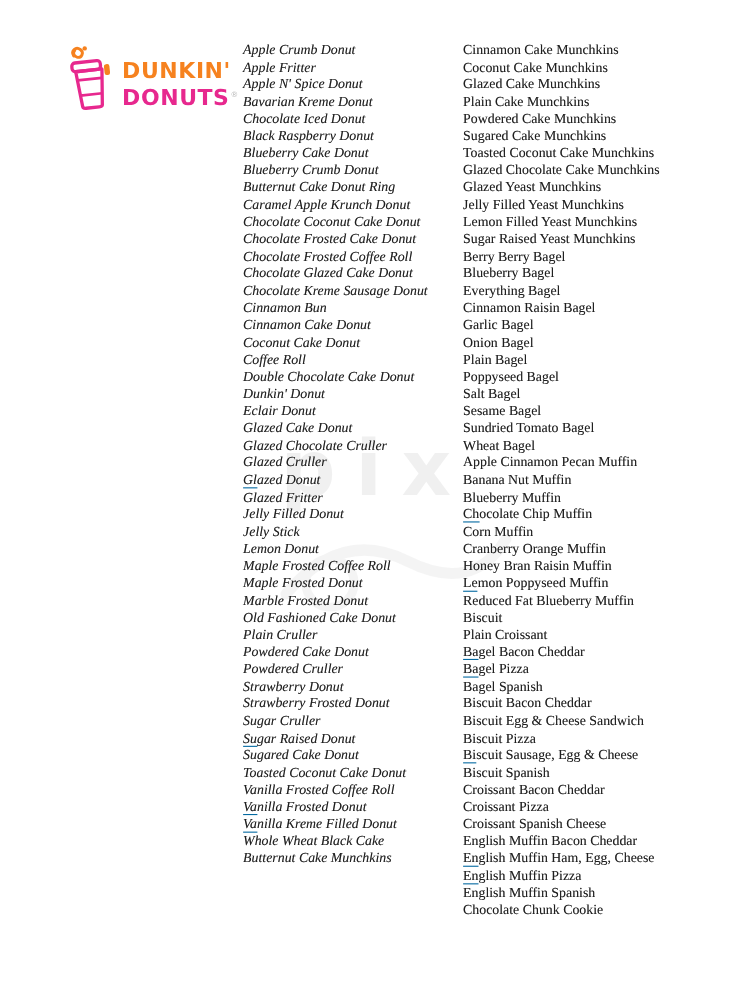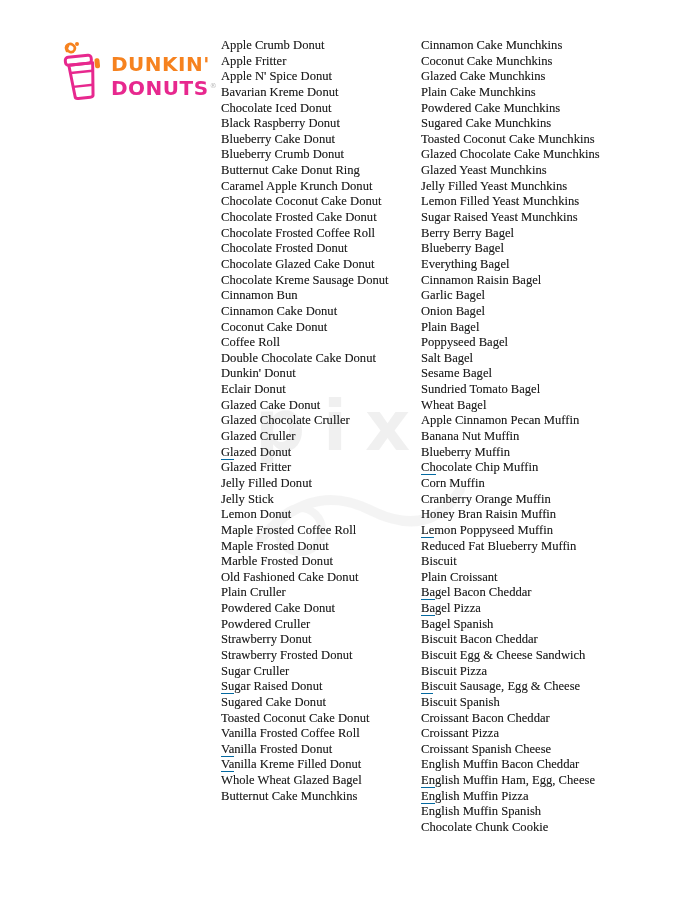--- a/index.html
+++ b/index.html
@@ -50,21 +50,21 @@
     pointer-events:none;
   }
   
   .menu-col{
     position:absolute;top:38px;
     font-size:12.6px;line-height:15.65px;
     color:#1f1f1f;
     text-shadow:0 0 0.5px rgba(40,40,40,0.45);
     white-space:nowrap;
   }
-  .menu-col-left{left:221px;width:195px;}
+  .menu-col-left{left:221px;width:195px;font-style:italic;}
   .menu-col-right{left:421px;width:230px;}
   .item{height:15.65px;}
   .u{border-bottom:1px solid #0369a1;}
 </style>
 </head>
 <body>
 
 <div class="page">
 
   <div class="logo">
@@ -101,21 +101,20 @@
       <div class="item">Bavarian Kreme Donut</div>
       <div class="item">Chocolate Iced Donut</div>
       <div class="item">Black Raspberry Donut</div>
       <div class="item">Blueberry Cake Donut</div>
       <div class="item">Blueberry Crumb Donut</div>
       <div class="item">Butternut Cake Donut Ring</div>
       <div class="item">Caramel Apple Krunch Donut</div>
       <div class="item">Chocolate Coconut Cake Donut</div>
       <div class="item">Chocolate Frosted Cake Donut</div>
       <div class="item">Chocolate Frosted Coffee Roll</div>
-      <div class="item">Chocolate Frosted Donut</div>
       <div class="item">Chocolate Glazed Cake Donut</div>
       <div class="item">Chocolate Kreme Sausage Donut</div>
       <div class="item">Cinnamon Bun</div>
       <div class="item">Cinnamon Cake Donut</div>
       <div class="item">Coconut Cake Donut</div>
       <div class="item">Coffee Roll</div>
       <div class="item">Double Chocolate Cake Donut</div>
       <div class="item">Dunkin' Donut</div>
       <div class="item">Eclair Donut</div>
       <div class="item">Glazed Cake Donut</div>
@@ -135,21 +134,21 @@
       <div class="item">Powdered Cruller</div>
       <div class="item">Strawberry Donut</div>
       <div class="item">Strawberry Frosted Donut</div>
       <div class="item">Sugar Cruller</div>
       <div class="item"><span class="u">Su</span>gar Raised Donut</div>
       <div class="item">Sugared Cake Donut</div>
       <div class="item">Toasted Coconut Cake Donut</div>
       <div class="item">Vanilla Frosted Coffee Roll</div>
       <div class="item"><span class="u">Va</span>nilla Frosted Donut</div>
       <div class="item"><span class="u">Va</span>nilla Kreme Filled Donut</div>
-      <div class="item">Whole Wheat Glazed Bagel</div>
+      <div class="item">Whole Wheat Black Cake</div>
       <div class="item">Butternut Cake Munchkins</div>
     </div>
   <div class="menu-col menu-col-right">
       <div class="item">Cinnamon Cake Munchkins</div>
       <div class="item">Coconut Cake Munchkins</div>
       <div class="item">Glazed Cake Munchkins</div>
       <div class="item">Plain Cake Munchkins</div>
       <div class="item">Powdered Cake Munchkins</div>
       <div class="item">Sugared Cake Munchkins</div>
       <div class="item">Toasted Coconut Cake Munchkins</div>

